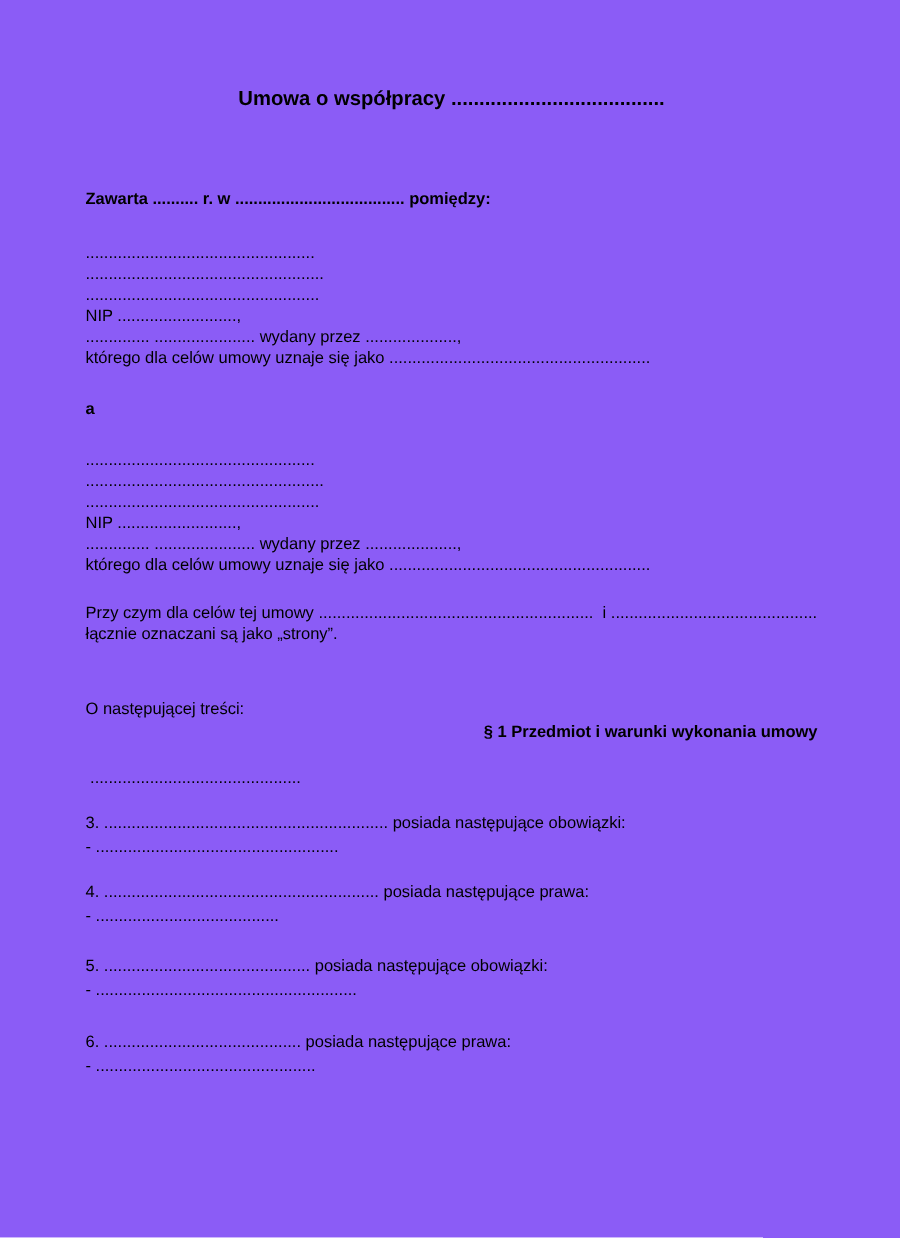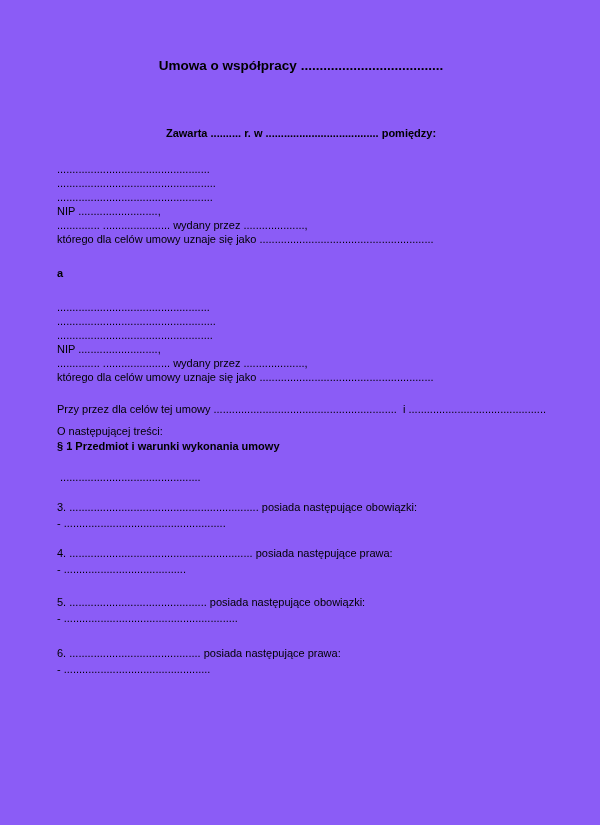--- a/index.html
+++ b/index.html
@@ -20,29 +20,29 @@
   .title{
     font-size:13.5px;
     line-height:16px;
     font-weight:bold;
     text-align:center;
     white-space:pre;
   }
   .section-heading{
     font-weight:bold;
     line-height:16px;
-    text-align:left;
+    text-align:right;
     white-space:pre;
   }
-  .intro{margin-top:52px;text-align:center;}
+  .intro{margin-top:52px;}
   .party-block{margin-top:22px;}
   .party-block-2{margin-top:20px;}
   .connector{margin-top:20px;font-weight:bold;}
   .joint{margin-top:18px;}
-  .preamble{margin-top:8px;}
+  .preamble{margin-top:36px;}
   .clause{margin-top:16px;}
   .clause-5{margin-top:19px;}
   .clause-6{margin-top:21px;}
   .clause .sub{margin-top:2px;}
   .justified{
     white-space:normal;
     text-align:justify;
     text-align-last:justify;
   }
 </style>
@@ -69,21 +69,22 @@
   <div class="party-block-2">
     <div class="line">..................................................</div>
     <div class="line">....................................................</div>
     <div class="line">...................................................</div>
     <div class="line">NIP ..........................,</div>
     <div class="line">.............. ...................... wydany przez ....................,</div>
     <div class="line">którego dla celów umowy uznaje się jako .........................................................</div>
   </div>
 
   <div class="joint">
-    <div class="line">Przy przez dla celów tej umowy ............................................................  i .............................................</div>
+    <div class="line">Przy czym dla celów tej umowy ............................................................  i .............................................</div>
+    <div class="line">łącznie oznaczani są jako „strony”.</div>
   </div>
 
   <div class="line preamble">O następującej treści:</div>
 
   <div class="section-heading">§ 1 Przedmiot i warunki wykonania umowy</div>
 
 
   <div class="clause">
     <div class="line sub"> ..............................................</div>
   </div>

